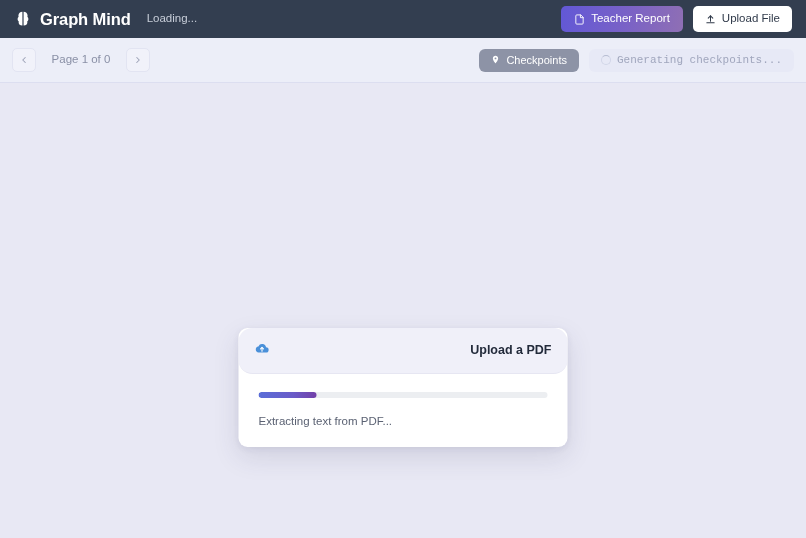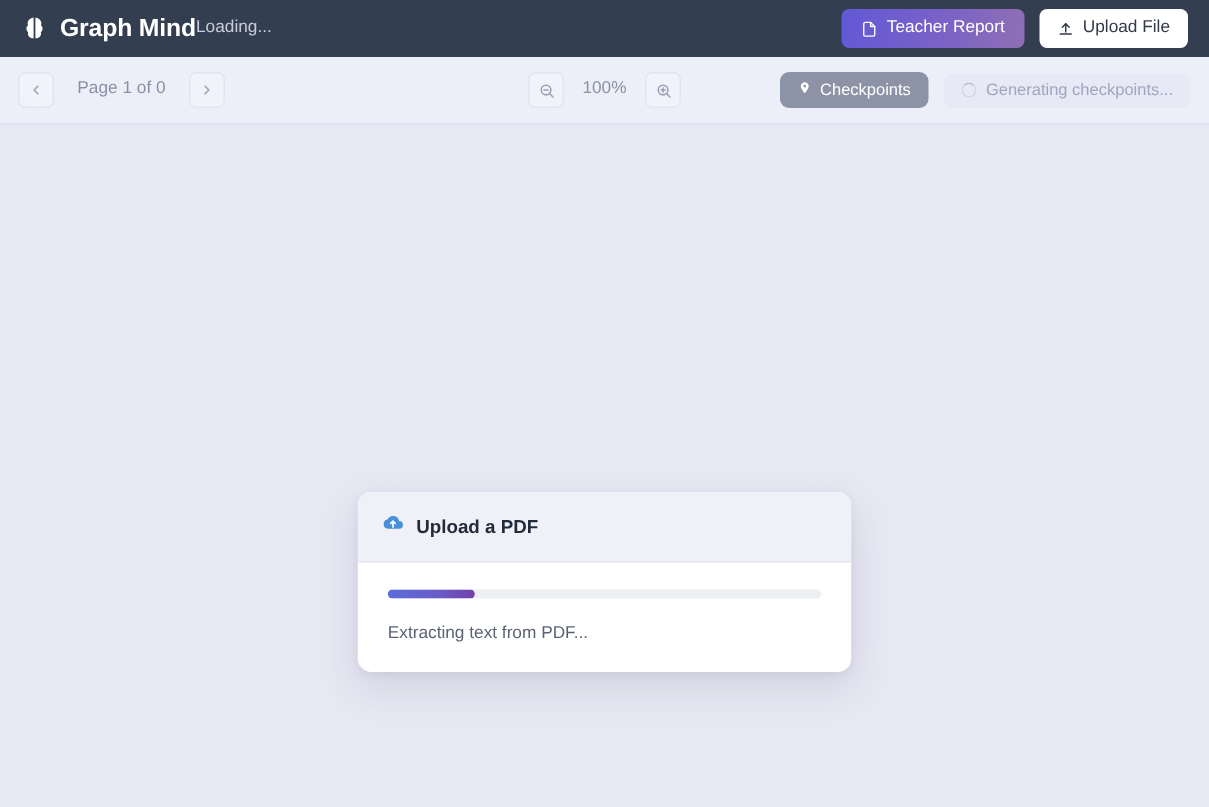--- a/index.html
+++ b/index.html
@@ -55,21 +55,21 @@
     color: #ffffff;
     font-size: 16.5px;
     font-weight: bold;
     letter-spacing: -0.1px;
     line-height: 1;
   }
 
   .nav-status {
     color: #c7cdd8;
     font-size: 11.5px;
-    margin-left: 0;
+    margin-left: 16px;
     line-height: 1;
   }
 
   .nav-spacer { flex: 1 1 auto; }
 
   .nav-actions {
     display: flex;
     align-items: center;
     gap: 10px;
   }
@@ -189,20 +189,21 @@
 
   .chip-checkpoints {
     background: #8d93a6;
     color: #ffffff;
   }
 
   .chip-generating {
     background: #e7e9f6;
     color: #a0a6bd;
     cursor: default;
+    font-family: Liberation Mono, monospace;
   }
 
   .spinner {
     width: 10px;
     height: 10px;
     border-radius: 50%;
     border: 1.5px solid #d2d6e8;
     border-top-color: #b6bcd2;
     flex: 0 0 auto;
   }
@@ -227,22 +228,23 @@
     box-shadow: 0 10px 26px rgba(52, 56, 96, 0.13), 0 2px 6px rgba(52, 56, 96, 0.07);
     overflow: hidden;
   }
 
   .modal-header {
     background: #f0f0f9;
     border-bottom: 1px solid #e6e6f2;
     padding: 13px 16px;
     display: flex;
     align-items: center;
-    justify-content: flex-start;
+    justify-content: space-between;
     gap: 8px;
+    border-radius: 14px;
   }
 
   .modal-title {
     font-size: 12.5px;
     font-weight: bold;
     color: #232b3b;
     line-height: 1;
   }
 
   .modal-body {
@@ -336,42 +338,20 @@
       <span class="page-label">Page 1 of 0</span>
       <div class="icon-btn">
         <span>
           <svg width="10" height="10" viewBox="0 0 24 24" fill="none" stroke="currentColor" stroke-width="2.5" stroke-linecap="round" stroke-linejoin="round">
             <path d="M9 18l6-6-6-6"></path>
           </svg>
         </span>
       </div>
     </div>
 
-    <div class="zoom-group">
-      <div class="icon-btn">
-        <span>
-          <svg width="11" height="11" viewBox="0 0 24 24" fill="none" stroke="currentColor" stroke-width="2.2" stroke-linecap="round" stroke-linejoin="round">
-            <circle cx="11" cy="11" r="7"></circle>
-              <path d="M16.2 16.2L21 21"></path>
-              <path d="M8 11h6"></path>
-          </svg>
-        </span>
-      </div>
-      <span class="zoom-label">100%</span>
-      <div class="icon-btn">
-        <span>
-          <svg width="11" height="11" viewBox="0 0 24 24" fill="none" stroke="currentColor" stroke-width="2.2" stroke-linecap="round" stroke-linejoin="round">
-            <circle cx="11" cy="11" r="7"></circle>
-              <path d="M16.2 16.2L21 21"></path>
-              <path d="M8 11h6"></path>
-              <path d="M11 8v6"></path>
-          </svg>
-        </span>
-      </div>
-    </div>
 
     <div class="toolbar-right">
       <button class="chip chip-checkpoints">
         <span>
           <svg width="9" height="9" viewBox="0 0 24 24" fill="#ffffff">
             <path d="M12 2C8.1 2 5 5.1 5 9c0 5.2 7 13 7 13s7-7.8 7-13c0-3.9-3.1-7-7-7zm0 9.5A2.5 2.5 0 1 1 12 6.5a2.5 2.5 0 0 1 0 5z"></path>
           </svg>
         </span>
         <span>Checkpoints</span>
       </button>

